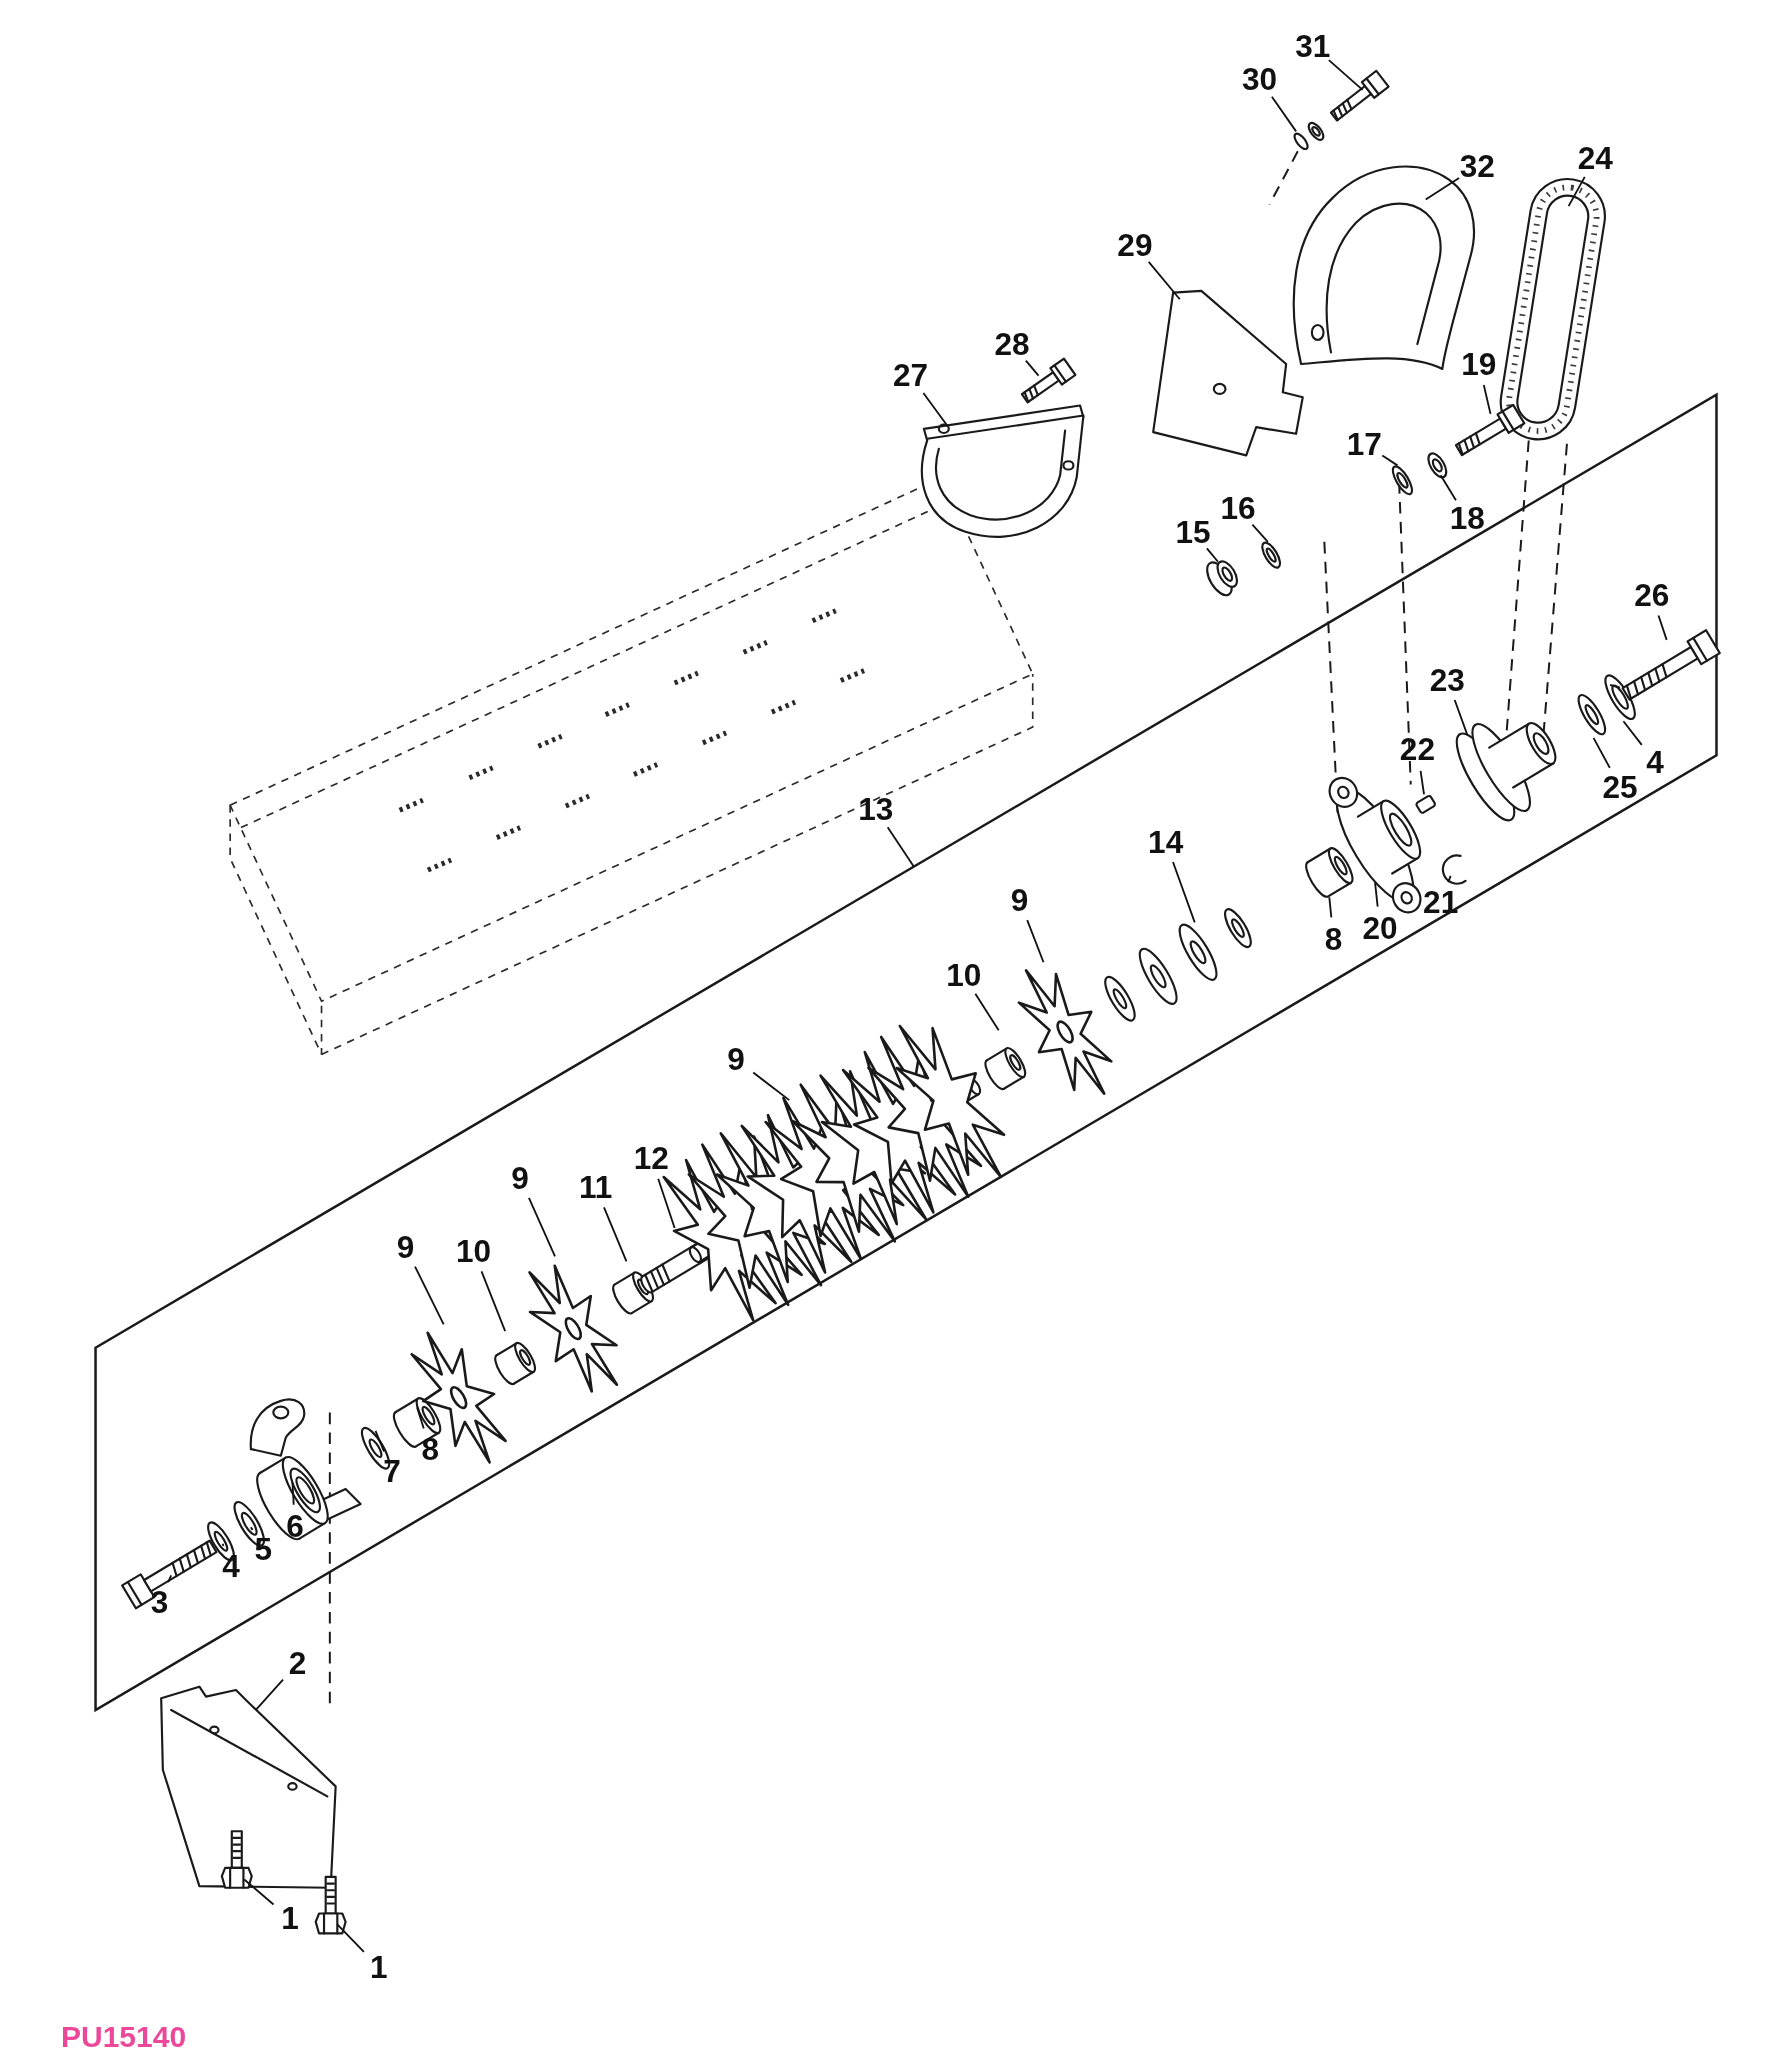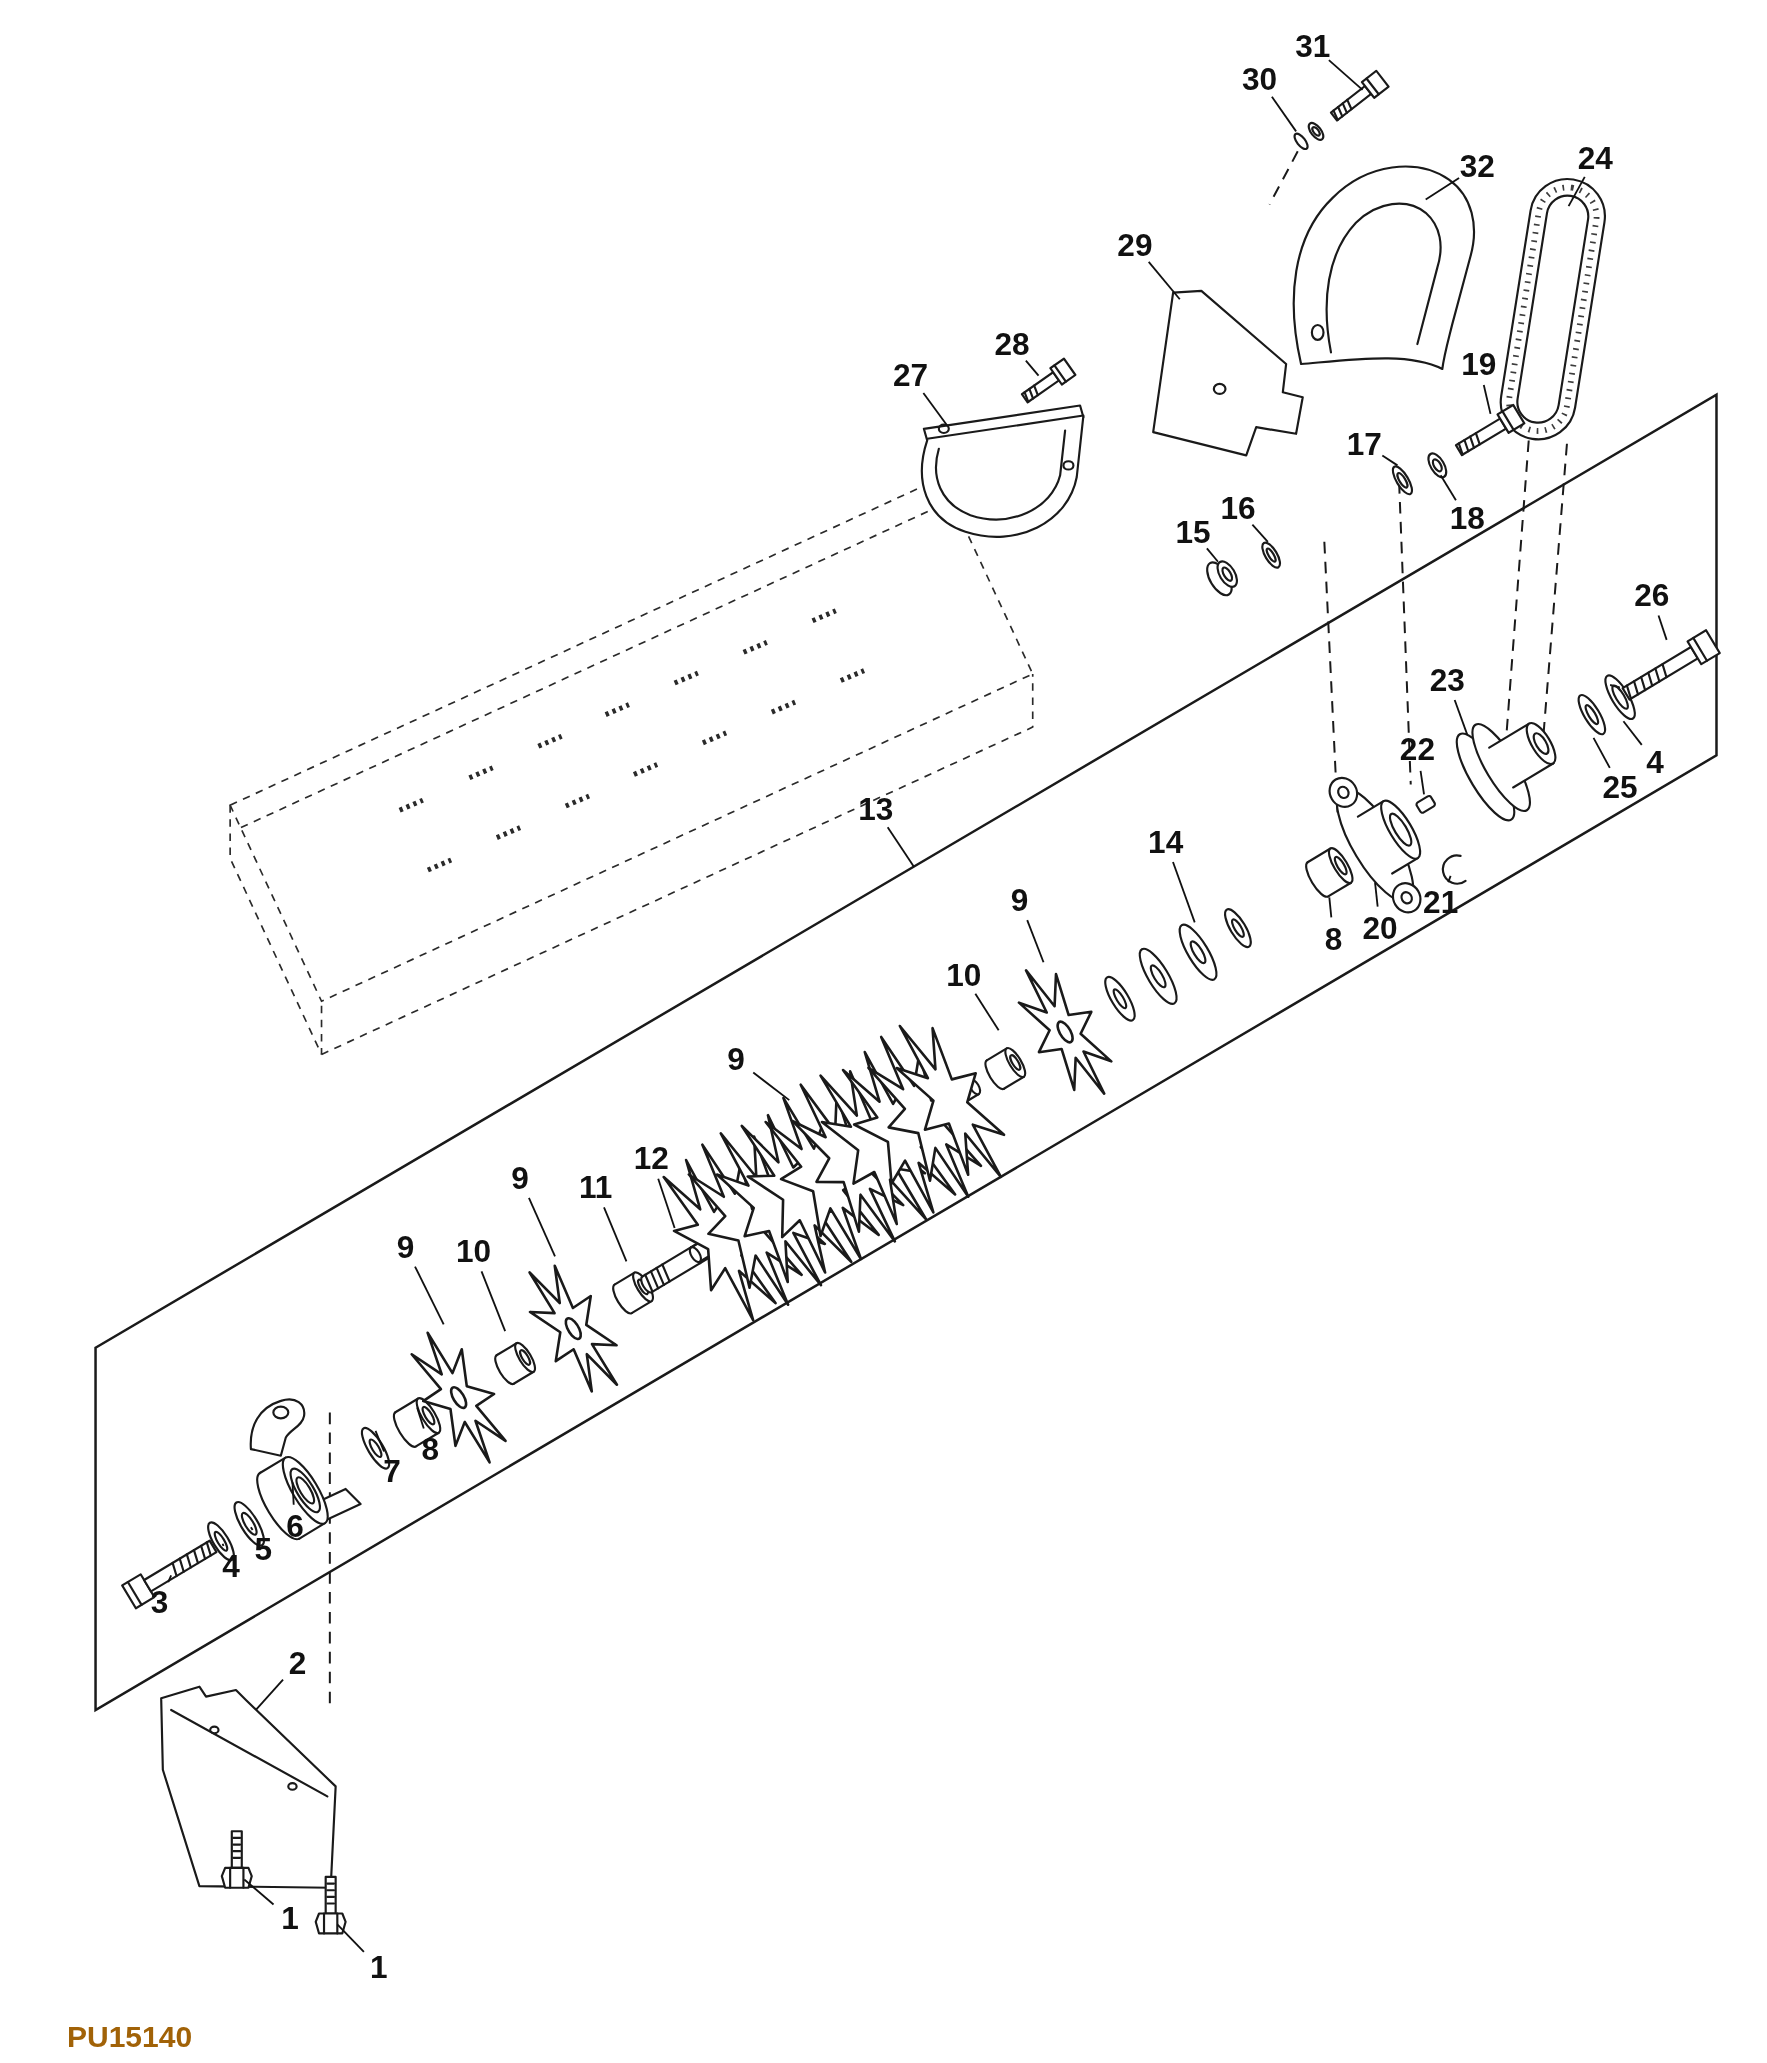--- a/index.html
+++ b/index.html
@@ -9,21 +9,21 @@
   .ln{fill:none;stroke:#1a1a1a;stroke-width:2.6;stroke-linecap:round;stroke-linejoin:round}
   .fw{fill:#ffffff;stroke:#1a1a1a;stroke-width:2.6;stroke-linejoin:round}
   .ve{fill:#ffffff;stroke:#1a1a1a;stroke-width:2.6;vector-effect:non-scaling-stroke;stroke-linejoin:round}
   .dsh{fill:none;stroke:#1a1a1a;stroke-width:2.4;stroke-dasharray:14 10}
   .ghost{fill:none;stroke:#2a2a2a;stroke-width:2;stroke-dasharray:9 8}
   .slot{fill:none;stroke:#2a2a2a;stroke-width:6;stroke-dasharray:4 5}
   .frame{fill:none;stroke:#1a1a1a;stroke-width:3;stroke-linejoin:miter}
   .speck{fill:none;stroke:#1a1a1a;stroke-width:7;stroke-dasharray:2 8;opacity:.85}
   .callout{font:700 38px "Liberation Sans",sans-serif;fill:#111111;text-anchor:middle}
   .leader{stroke:#111111;stroke-width:2.2}
-  .figure-code{position:absolute;left:67px;top:2020px;font:700 30px "Liberation Sans",sans-serif;color:#a16207;}
+  .figure-code{position:absolute;left:61px;top:2020px;font:700 30px "Liberation Sans",sans-serif;color:#ec4899;}
 </style>
 </head>
 <body>
 
 <div id="stage">
 <svg width="1768" height="2064" viewBox="0 0 2128 2484">
   <defs>
     <path id="tine" style="fill:#fff;stroke:#1a1a1a;stroke-width:2.6;vector-effect:non-scaling-stroke;stroke-linejoin:round" d="M86.1,18.3 L29,19.6 L47.9,73.8 L6.7,34.4 L-18.3,86.1 L-19.6,29 L-73.8,47.9 L-34.4,6.7 L-86.1,-18.3 L-29,-19.6 L-47.9,-73.8 L-6.7,-34.4 L18.3,-86.1 L19.6,-29 L73.8,-47.9 L34.4,-6.7 Z"></path>
     <g id="vbolt">
       <rect x="-6" y="-44" width="12" height="44" class="fw"></rect>

